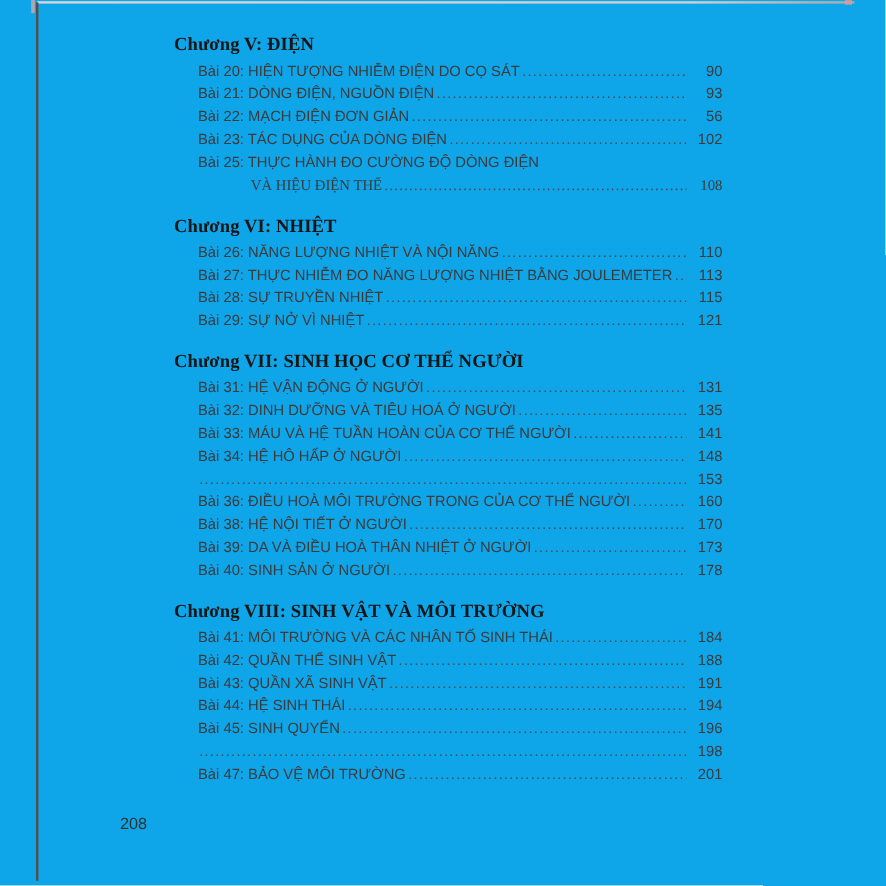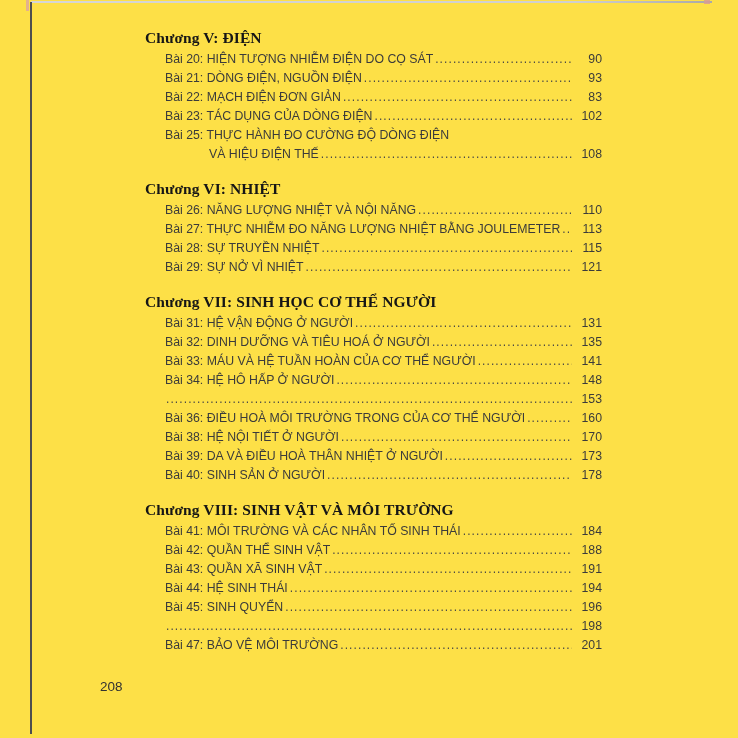--- a/index.html
+++ b/index.html
@@ -7,21 +7,21 @@
     padding: 0;
     background: #ffffff;
     width: 738px;
     height: 738px;
     overflow: hidden;
   }
   #stage {
     position: relative;
     width: 738px;
     height: 738px;
-    background: #fde047;
+    background: #0ea5e9;
   }
   
   .edge-left {
     position: absolute;
     left: 30px; top: 2px;
     width: 1.5px; height: 732px;
     background: #4e4e4e;
   }
   .edge-top {
     position: absolute;
@@ -65,21 +65,21 @@
   .toc-row {
     display: flex;
     align-items: baseline;
     height: 19px;
     line-height: 19px;
     font-family: "Liberation Sans", sans-serif;
     font-size: 12.3px;
     color: #3b3b3b;
     padding-left: 20px;
   }
-  .toc-row.cont { padding-left: 64px; }
+  .toc-row.cont { padding-left: 64px; font-family: Liberation Serif, serif; }
   .lbl {
     white-space: nowrap;
     flex: none;
     padding-right: 1px;
   }
   .dots {
     flex: 1 1 auto;
     overflow: hidden;
     white-space: nowrap;
     margin: 0 3px 0 1px;
@@ -125,21 +125,21 @@
           <span class="pg">90</span>
         </div>
         <div class="toc-row">
           <span class="lbl">Bài 21: DÒNG ĐIỆN, NGUỒN ĐIỆN</span>
           <span class="dots"></span>
           <span class="pg">93</span>
         </div>
         <div class="toc-row">
           <span class="lbl">Bài 22: MẠCH ĐIỆN ĐƠN GIẢN</span>
           <span class="dots"></span>
-          <span class="pg">83</span>
+          <span class="pg">56</span>
         </div>
         <div class="toc-row">
           <span class="lbl">Bài 23: TÁC DỤNG CỦA DÒNG ĐIỆN</span>
           <span class="dots"></span>
           <span class="pg">102</span>
         </div>
         <div class="toc-row no-page">
           <span class="lbl">Bài 25: THỰC HÀNH ĐO CƯỜNG ĐỘ DÒNG ĐIỆN</span>
           <span class="dots"></span>
           <span class="pg"></span>

